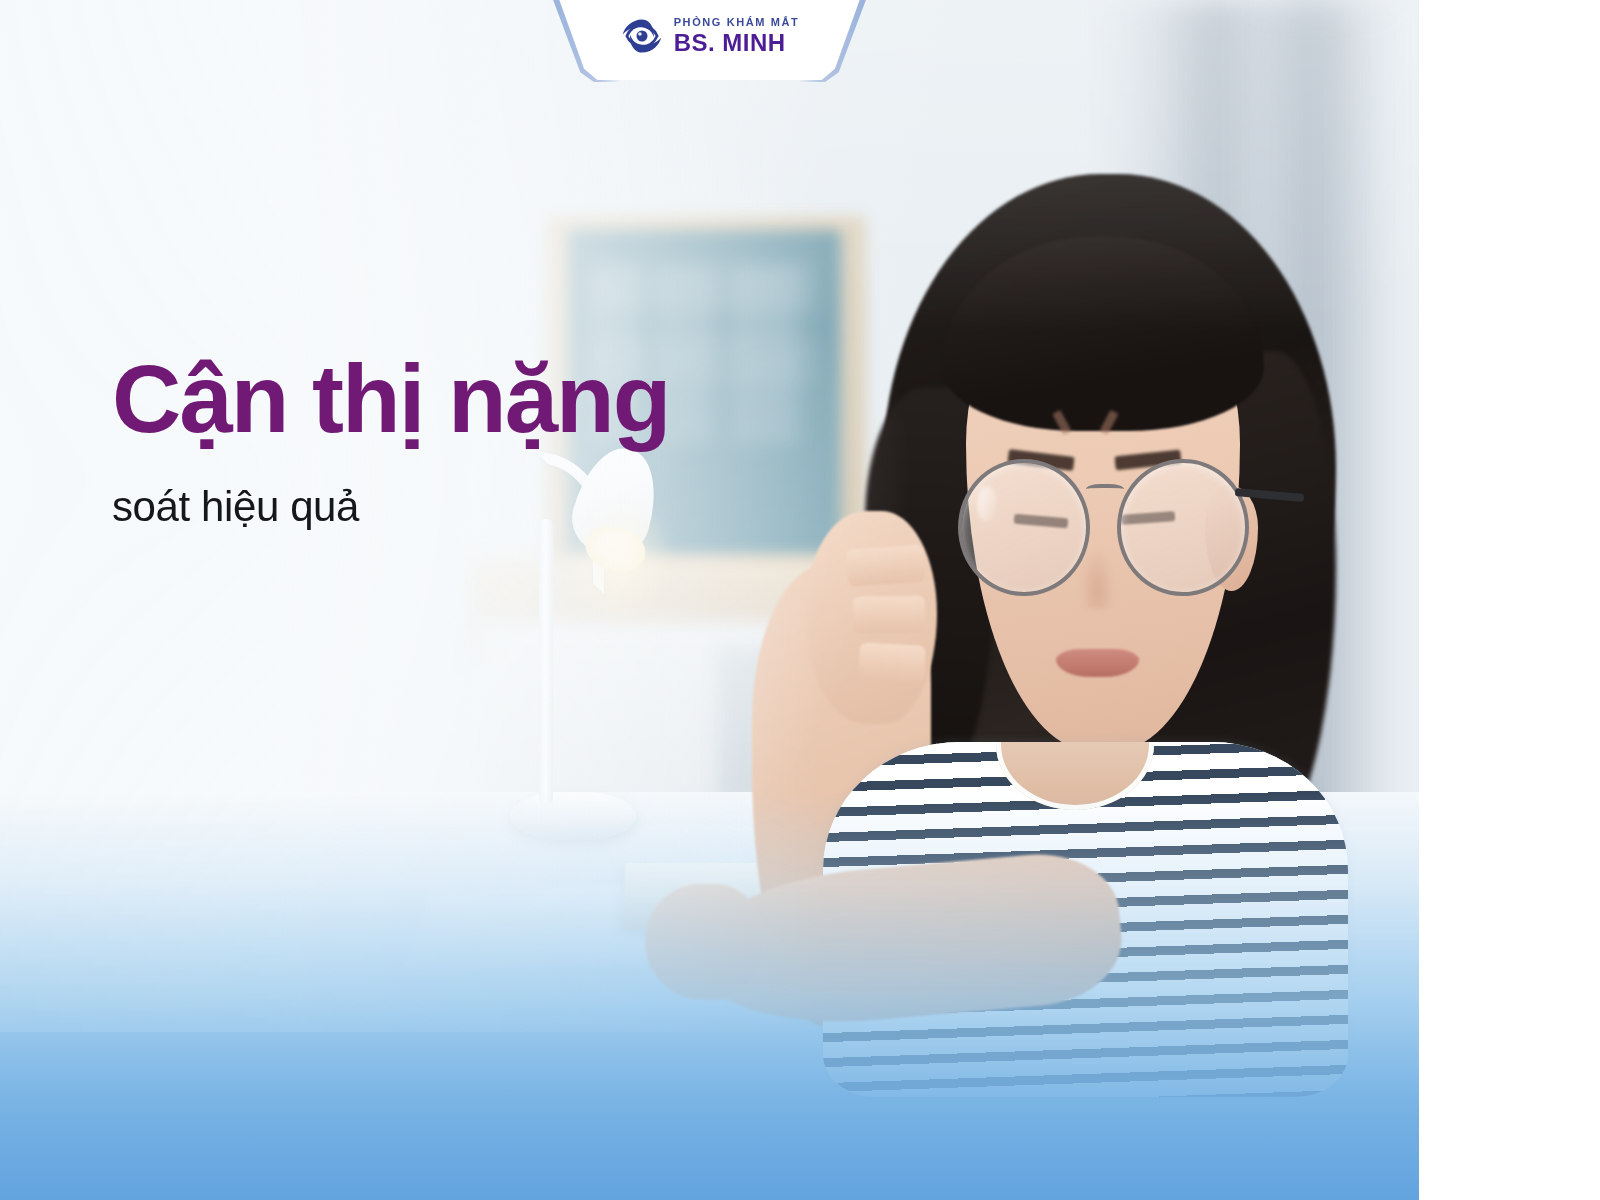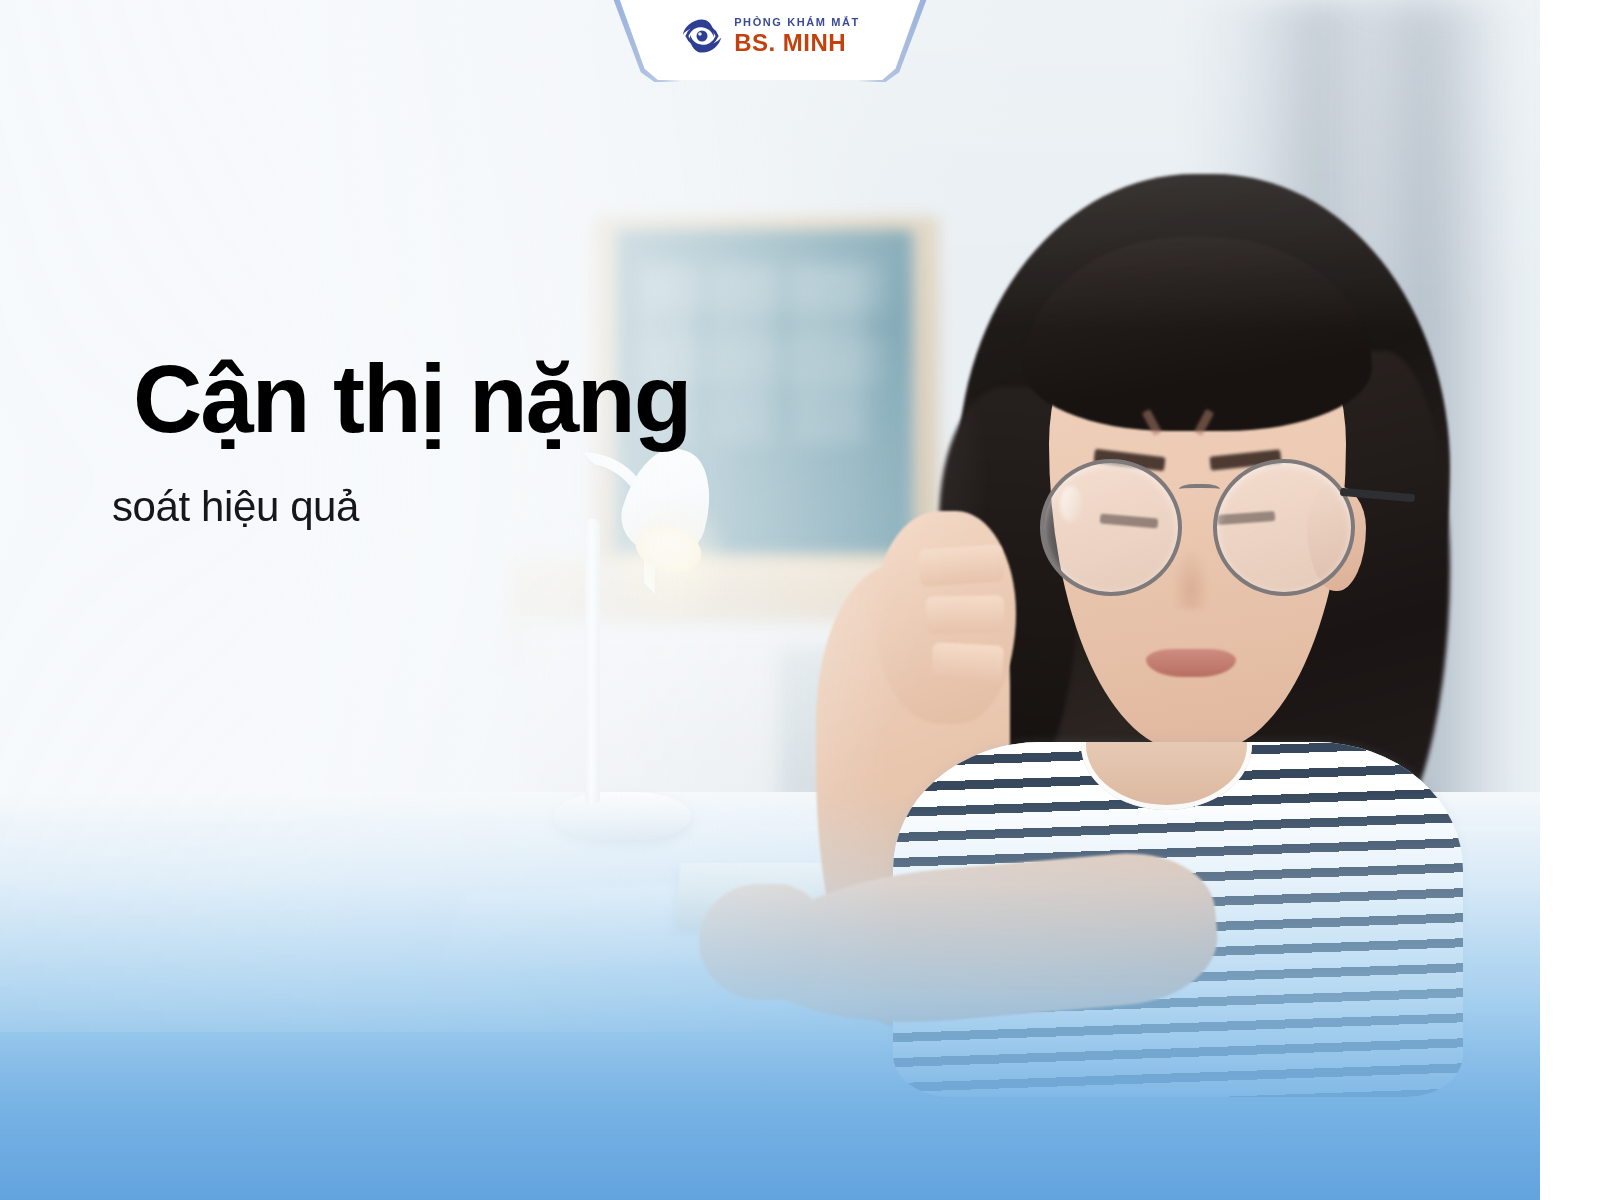--- a/index.html
+++ b/index.html
@@ -6,21 +6,21 @@
   html,body { width:1600px; height:1200px; overflow:hidden; }
   body {
     font-family:"Liberation Sans", sans-serif;
     background:#ffffff;
     position:relative;
   }
 
   
   .poster {
     position:absolute; inset:0;
-    width:1540px; height:1200px;
+    width:1419px; height:1200px;
     overflow:hidden;
     background:#f4f7f9;
   }
 
   
   .photo {
     position:absolute; inset:0;
     background:
       radial-gradient(120% 90% at 78% 30%, rgba(236,241,245,0.0) 0%, rgba(236,241,245,0.0) 45%, rgba(244,248,251,0.55) 100%),
       linear-gradient(180deg,#eef2f5 0%, #eef3f6 42%, #e8eff5 60%, #dfeaf4 72%, #ffffff 100%);
@@ -406,28 +406,28 @@
     padding-bottom:8px;
   }
   .logo-mark { width:44px; height:44px; flex:0 0 auto; }
   .logo-text { display:flex; flex-direction:column; line-height:1; }
   .logo-sub {
     font-size:11px; font-weight:700; letter-spacing:1.6px;
     color:#3a4a9a; white-space:nowrap; margin-bottom:3px;
   }
   .logo-main {
     font-size:24px; font-weight:800; letter-spacing:.5px;
-    color:#c2410c; white-space:nowrap;
+    color:#4c1d95; white-space:nowrap;
   }
 
   
   .copy { position:absolute; left:112px; top:352px; width:700px; z-index:6; }
   .headline {
     font-size:96px; font-weight:700; line-height:.98;
-    letter-spacing:-2px; color:#000000; white-space:nowrap;margin-left:21px;
+    letter-spacing:-2px; color:#701a75; white-space:nowrap;
   }
   .headline .l2 { display:block; }
   .subhead {
     margin-top:34px;
     font-size:42px; font-weight:400; line-height:1.28;
     color:#15171a; letter-spacing:-.4px;
   }
   .subhead span { display:block; white-space:nowrap; }
 </style>
 </head>

